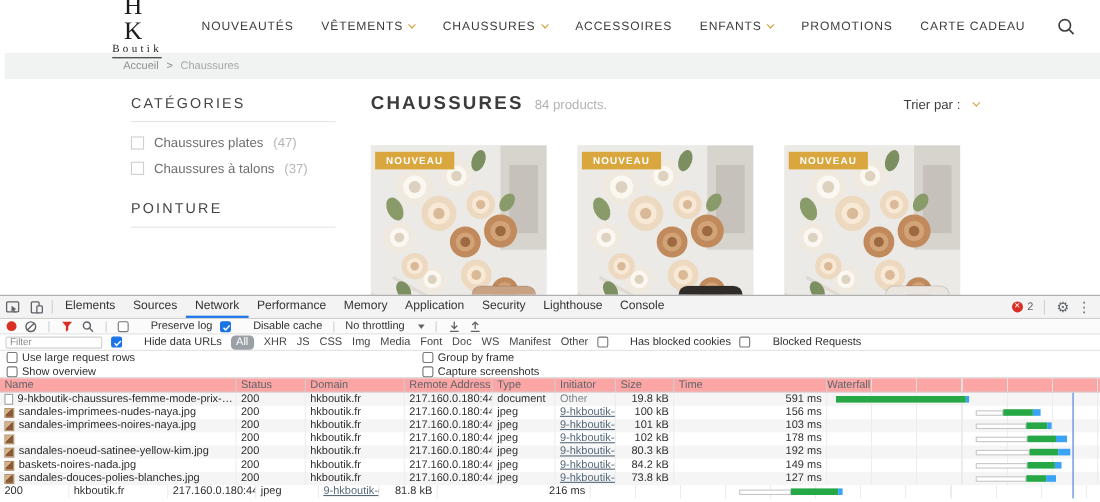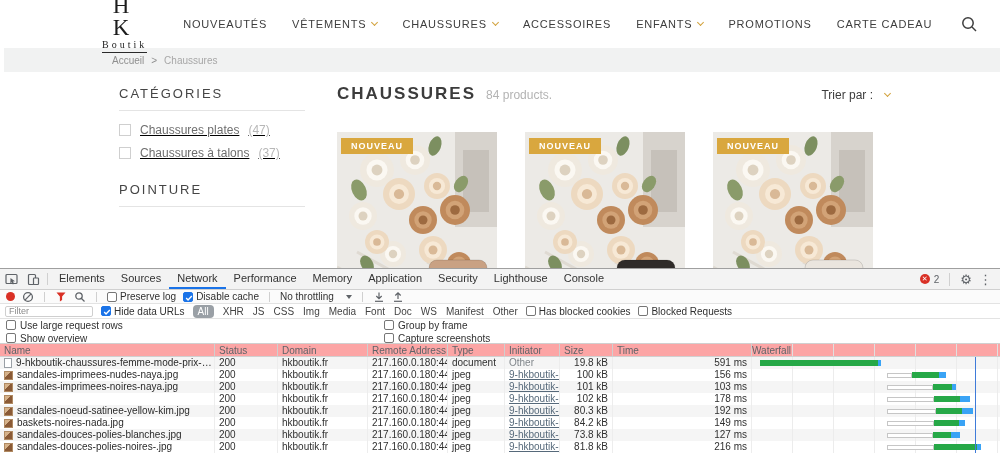--- a/index.html
+++ b/index.html
@@ -18,21 +18,21 @@
   .chev { display:inline-block; width:5px; height:5px; border-right:1.5px solid #d2a23c; border-bottom:1.5px solid #d2a23c; transform:rotate(45deg); margin-left:6px; margin-top:-3px; }
   .hdr-icons { display:flex; align-items:center; gap:21px; margin-left:28px; }
   .hicon { position:relative; width:18px; height:18px; cursor:pointer; }
   .hicon svg { width:18px; height:18px; stroke:#3d3d3d; fill:none; stroke-width:1.5; }
   .breadcrumb { height:24px; background:#f1f2f2; display:flex; align-items:center; padding-left:108px; gap:7px; font-size:10px; color:#8f8f8f; }
   .bc-current { color:#a7a7a7; }
   .site-content { position:relative; height:196px; }
 
   .sidebar { position:absolute; left:115px; top:14px; width:186px; }
   .side-title { font-size:13px; letter-spacing:2px; color:#454545; padding-bottom:9px; border-bottom:1px solid #e4e4e4; }
-  .side-list { margin:12px 0 22px 0;text-decoration:underline; }
+  .side-list { margin:12px 0 22px 0; }
   .filter-row { display:flex; align-items:center; gap:9px; font-size:12px; color:#6e6e6e; margin:9px 0; cursor:pointer; }
   .cb-lg { width:12px; height:12px; border:1px solid #cfcfcf; background:#fff; flex:0 0 auto; }
   .count { color:#b7b7b7; }
 
   .mainc { position:absolute; left:333px; top:12px; right:20px; }
   .title-row { display:flex; align-items:baseline; gap:10px; }
   .page-title { font-size:17px; letter-spacing:2px; color:#3c3c3c; font-weight:700; }
   .prod-count { font-size:12px; color:#b3b3b3; }
   .sort { position:absolute; right:94px; top:4px; display:flex; align-items:center; font-size:12px; color:#3d3d3d; cursor:pointer; }
   .grid { display:flex; gap:28px; margin-top:28px; }
@@ -55,21 +55,21 @@
   .dt-right { margin-left:auto; display:flex; align-items:center; gap:7px; padding-right:8px; }
   .err-group { display:flex; align-items:center; gap:4px; cursor:pointer; }
   .err-dot { width:10px; height:10px; border-radius:50%; background:#d93025; color:#fff; font-size:7px; line-height:10px; text-align:center; }
   .err-count { color:#5f6368; font-size:10px; }
   .gear, .kebab { color:#5f6368; font-size:13px; cursor:pointer; line-height:1; }
 
   .dt-toolbar { height:14px; background:#fbfbfb; border-bottom:1px solid #e3e3e3; display:flex; align-items:center; gap:7px; padding:0 6px; }
   .record-dot { width:9px; height:9px; border-radius:50%; background:#d93025; cursor:pointer; }
   .tbicon { width:12px; height:12px; cursor:pointer; }
   .tbicon svg { width:12px; height:12px; }
-  .cbwrap { display:flex; align-items:center; gap:3px; cursor:pointer; white-space:nowrap; }
+  .cbwrap { display:flex; align-items:center; gap:20px; cursor:pointer; white-space:nowrap; }
   .cb { width:10px; height:10px; border:1px solid #767676; border-radius:2px; background:#fff; flex:0 0 auto; position:relative; }
   .cb.checked { background:#1a73e8; border-color:#1a73e8; }
   .cb.checked svg { position:absolute; inset:0; width:8px; height:8px; margin:1px; }
   .throttle { display:flex; align-items:center; gap:12px; cursor:pointer; color:#333; }
   .sel-arrow { width:0; height:0; border-left:3.5px solid transparent; border-right:3.5px solid transparent; border-top:4px solid #5f6368; }
 
   .dt-filterrow { height:15px; border-bottom:1px solid #e3e3e3; display:flex; align-items:center; gap:8px; padding:0 5px; }
   .filter-input { width:88px; height:11px; border:1px solid #cfcfcf; border-radius:2px; font-size:9px; padding:0 3px; color:#333; font-family:"Liberation Sans",sans-serif; }
   .filter-input::placeholder { color:#8b8b8b; }
   .pillbar { display:flex; align-items:center; gap:9px; }
@@ -638,24 +638,20 @@
           </div>
           <div class="cell c6">73.8 kB</div>
           <div class="cell c7">127 ms</div>
           <div class="cell c8">
             <span class="seg stall" style="left: 135px; width: 46px;"></span>
             <span class="seg green" style="left: 181px; width: 18px;"></span>
             <span class="seg blue" style="left: 199px; width: 9px;"></span>
           </div>
         </div>
         <div class="net-row">
-          <div class="cell c0 name-cell">
-            <span class="ic-img"></span>
-            <span style="overflow: hidden; text-overflow: ellipsis;">sandales-douces-polies-noires-.jpg</span>
-          </div>
           <div class="cell c1">200</div>
           <div class="cell c2">hkboutik.fr</div>
           <div class="cell c3">217.160.0.180:443</div>
           <div class="cell c4">jpeg</div>
           <div class="cell c5">
             <span class="init-link">9-hkboutik-c…</span>
           </div>
           <div class="cell c6">81.8 kB</div>
           <div class="cell c7">216 ms</div>
           <div class="cell c8">

